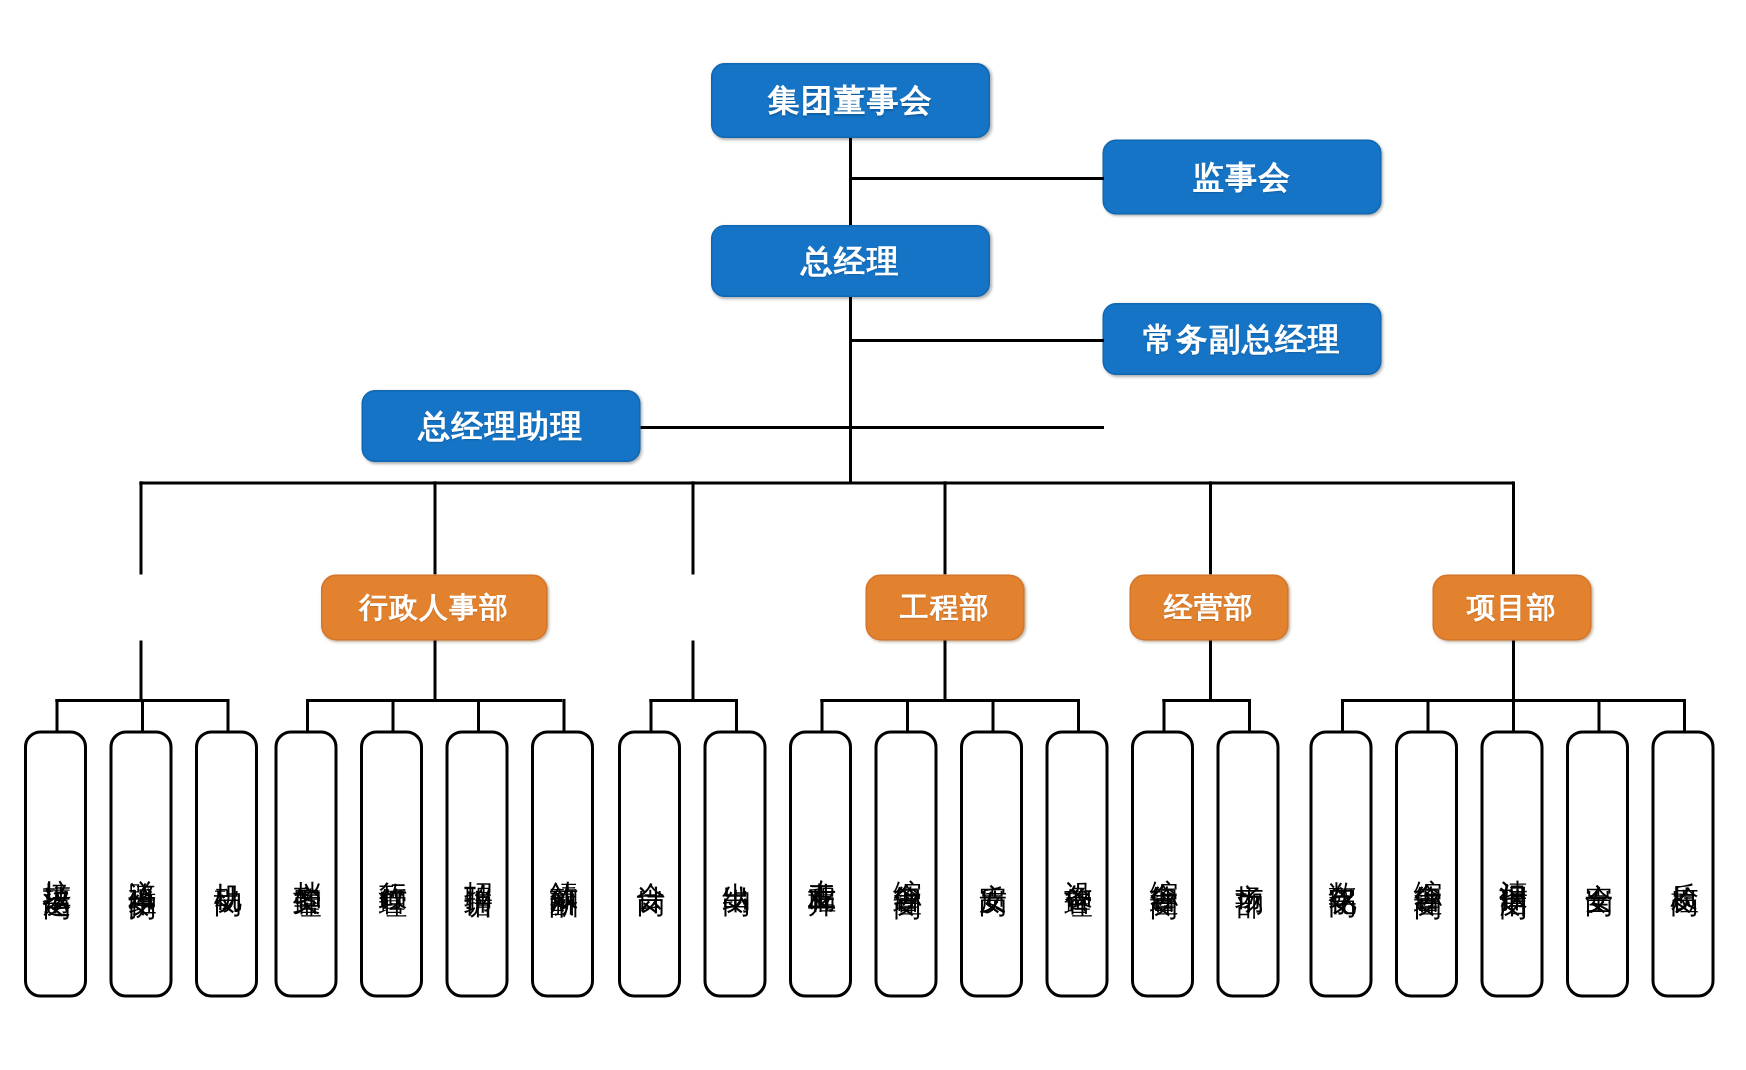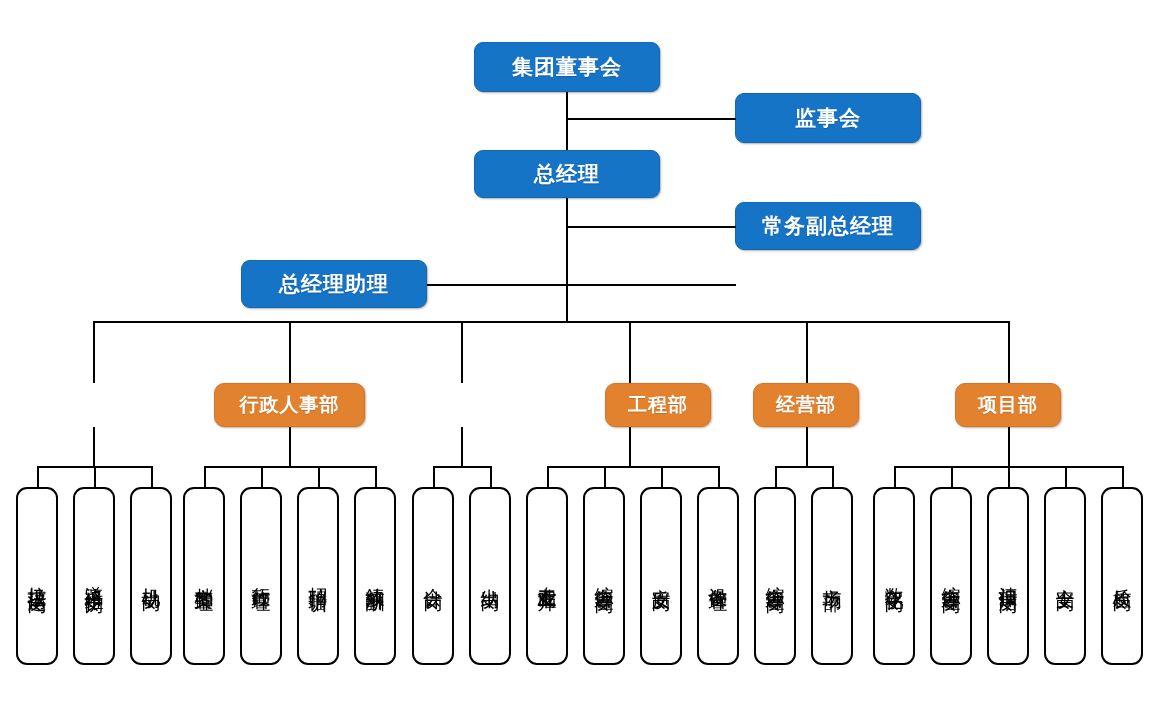--- a/index.html
+++ b/index.html
@@ -103,21 +103,21 @@
   <div class="conn conn-h" style="left:93px; top:321px; width:916px;"></div>
 
   <div class="conn conn-v" style="left:93px; top:321px; height:62px;"></div>
   <div class="conn conn-v" style="left:289px; top:321px; height:62px;"></div>
   <div class="conn conn-v" style="left:461px; top:321px; height:62px;"></div>
   <div class="conn conn-v" style="left:629px; top:321px; height:62px;"></div>
   <div class="conn conn-v" style="left:806px; top:321px; height:62px;"></div>
   <div class="conn conn-v" style="left:1008px; top:321px; height:62px;"></div>
 
   <div class="node node-dept" style="left:214px; top:383px; width:151px; height:44px;">行政人事部</div>
-  <div class="node node-dept" style="left:577px; top:383px; width:106px; height:44px;margin-left:28px;">工程部</div>
+  <div class="node node-dept" style="left:577px; top:383px; width:106px; height:44px;">工程部</div>
   <div class="node node-dept" style="left:753px; top:383px; width:106px; height:44px;">经营部</div>
   <div class="node node-dept" style="left:955px; top:383px; width:106px; height:44px;">项目部</div>
 
   <div class="conn conn-v" style="left:93px; top:427px; height:40px;"></div>
   <div class="conn conn-h" style="left:37px; top:466px; width:115px;"></div>
   <div class="conn conn-v" style="left:37px; top:466px; height:22px;"></div>
   <div class="conn conn-v" style="left:94px; top:466px; height:22px;"></div>
   <div class="conn conn-v" style="left:151px; top:466px; height:22px;"></div>
 
   <div class="conn conn-v" style="left:289px; top:427px; height:40px;"></div>

